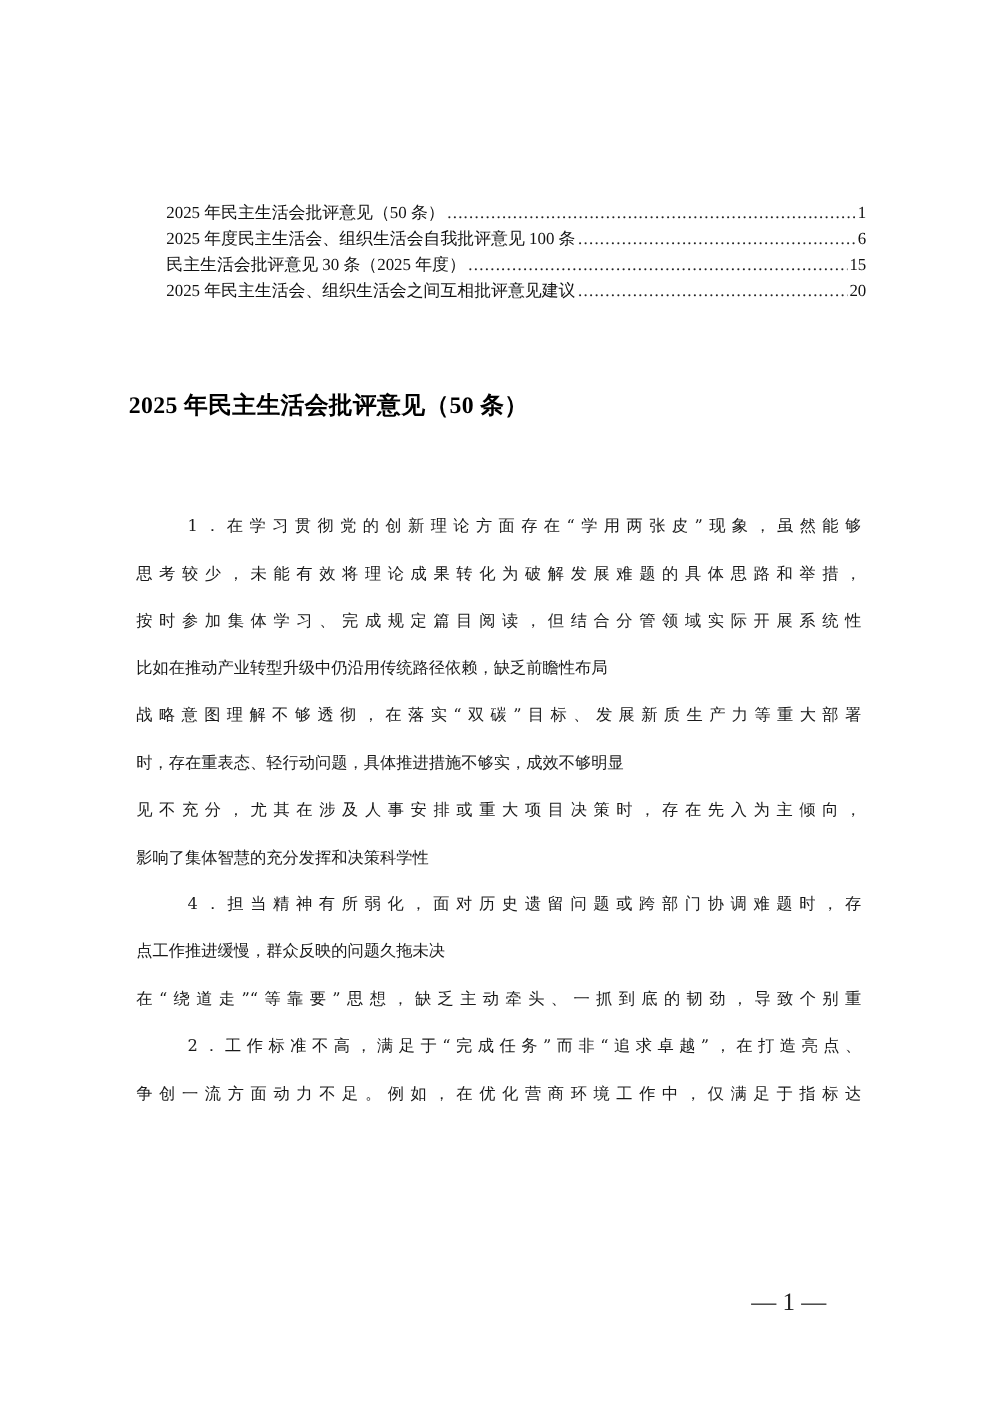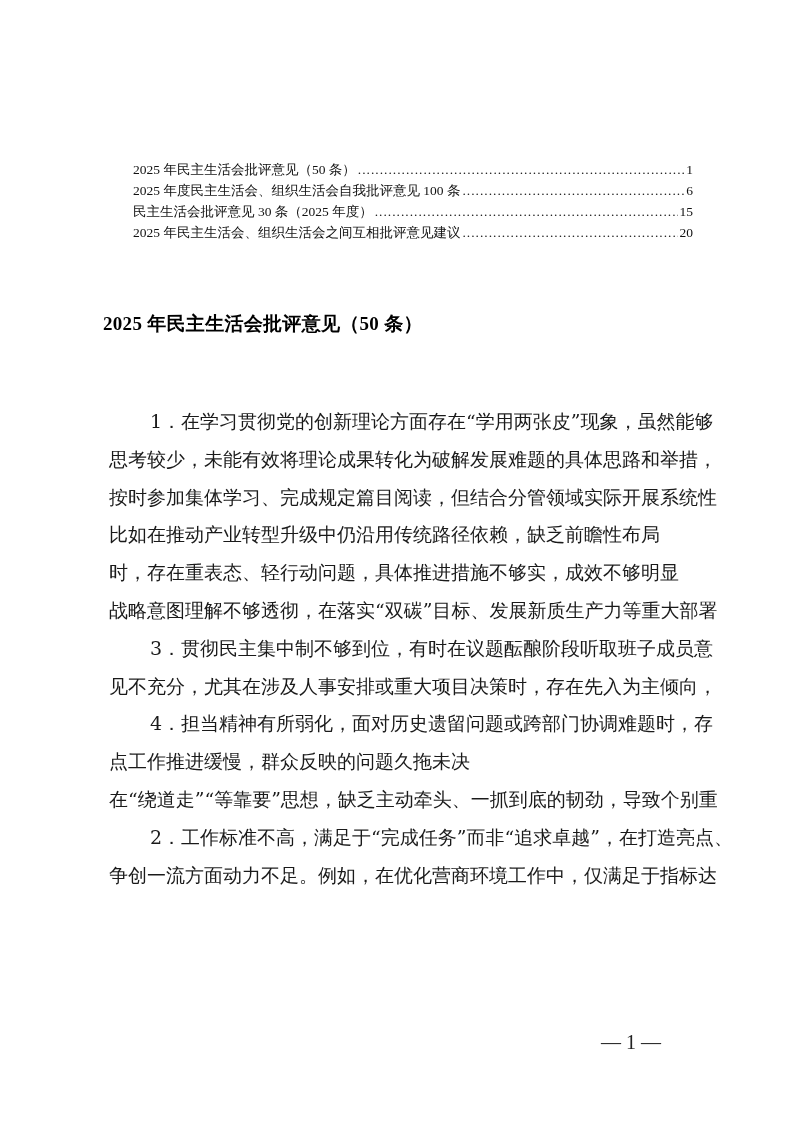--- a/index.html
+++ b/index.html
@@ -4,21 +4,21 @@
 <style>
   html, body { margin: 0; padding: 0; background: #ffffff; }
   body { width: 793px; height: 1122px; position: relative; overflow: hidden; color: #111; }
   .toc { position: absolute; left: 133px; top: 161px; width: 560px; }
   .toc-row { display: flex; align-items: baseline; height: 21px; font-family: "Liberation Serif", "DejaVu Serif", serif; font-size: 13.5px; white-space: nowrap; }
   .toc-title { flex: 0 0 auto; }
   .toc-dots { flex: 1 1 auto; overflow: hidden; margin: 0 2px; letter-spacing: 1px; color: #222; }
   .toc-dots::before { content: "......................................................................................................................................................................................................................."; }
   .toc-page { flex: 0 0 auto; }
   .heading { position: absolute; left: 103px; top: 311px; font-family: "Liberation Serif", "DejaVu Serif", serif; font-weight: bold; font-size: 19px; letter-spacing: 0.3px; white-space: nowrap; color: #000; }
-  .body { position: absolute; left: 109px; top: 405px; width: 580px; font-family: "DejaVu Serif", "Liberation Serif", serif; font-size: 19px; color: #1a1a1a; }
+  .body { position: absolute; left: 109px; top: 405px; width: 580px; font-family: "DejaVu Serif", "Liberation Serif", serif; font-size: 13px; color: #1a1a1a; }
   .line { height: 37.8px; line-height: 33px; white-space: nowrap; text-align: justify; text-align-last: justify; overflow: visible; }
   .line.last { text-align-last: left; }
   .line.first { padding-left: 41px; }
   .footer { position: absolute; left: 601px; top: 1031px; font-family: "Liberation Serif", "DejaVu Serif", serif; font-size: 20px; color: #222; white-space: nowrap; }
 </style>
 </head>
 <body>
 
 <div class="toc">
   <div class="toc-row">
@@ -46,26 +46,26 @@
 <div class="heading">2025 年民主生活会批评意见（50 条）</div>
 
 <div class="body">
   <div>
     <div class="line first">1．在学习贯彻党的创新理论方面存在“学用两张皮”现象，虽然能够</div>
     <div class="line">思考较少，未能有效将理论成果转化为破解发展难题的具体思路和举措，</div>
     <div class="line">按时参加集体学习、完成规定篇目阅读，但结合分管领域实际开展系统性</div>
     <div class="line last">比如在推动产业转型升级中仍沿用传统路径依赖，缺乏前瞻性布局</div>
   </div>
   <div>
+    <div class="line">战略意图理解不够透彻，在落实“双碳”目标、发展新质生产力等重大部署</div>
     <div class="line last">时，存在重表态、轻行动问题，具体推进措施不够实，成效不够明显</div>
-    <div class="line">战略意图理解不够透彻，在落实“双碳”目标、发展新质生产力等重大部署</div>
   </div>
   <div>
-    <div class="line first">3．贯彻民主集中制不够到位，有时在议题酝酿阶段听取班子成员意</div>
     <div class="line">见不充分，尤其在涉及人事安排或重大项目决策时，存在先入为主倾向，</div>
+    <div class="line last">影响了集体智慧的充分发挥和决策科学性</div>
   </div>
   <div>
     <div class="line first">4．担当精神有所弱化，面对历史遗留问题或跨部门协调难题时，存</div>
     <div class="line last">点工作推进缓慢，群众反映的问题久拖未决</div>
     <div class="line">在“绕道走”“等靠要”思想，缺乏主动牵头、一抓到底的韧劲，导致个别重</div>
   </div>
   <div>
     <div class="line first">2．工作标准不高，满足于“完成任务”而非“追求卓越”，在打造亮点、</div>
     <div class="line">争创一流方面动力不足。例如，在优化营商环境工作中，仅满足于指标达</div>
   </div>

